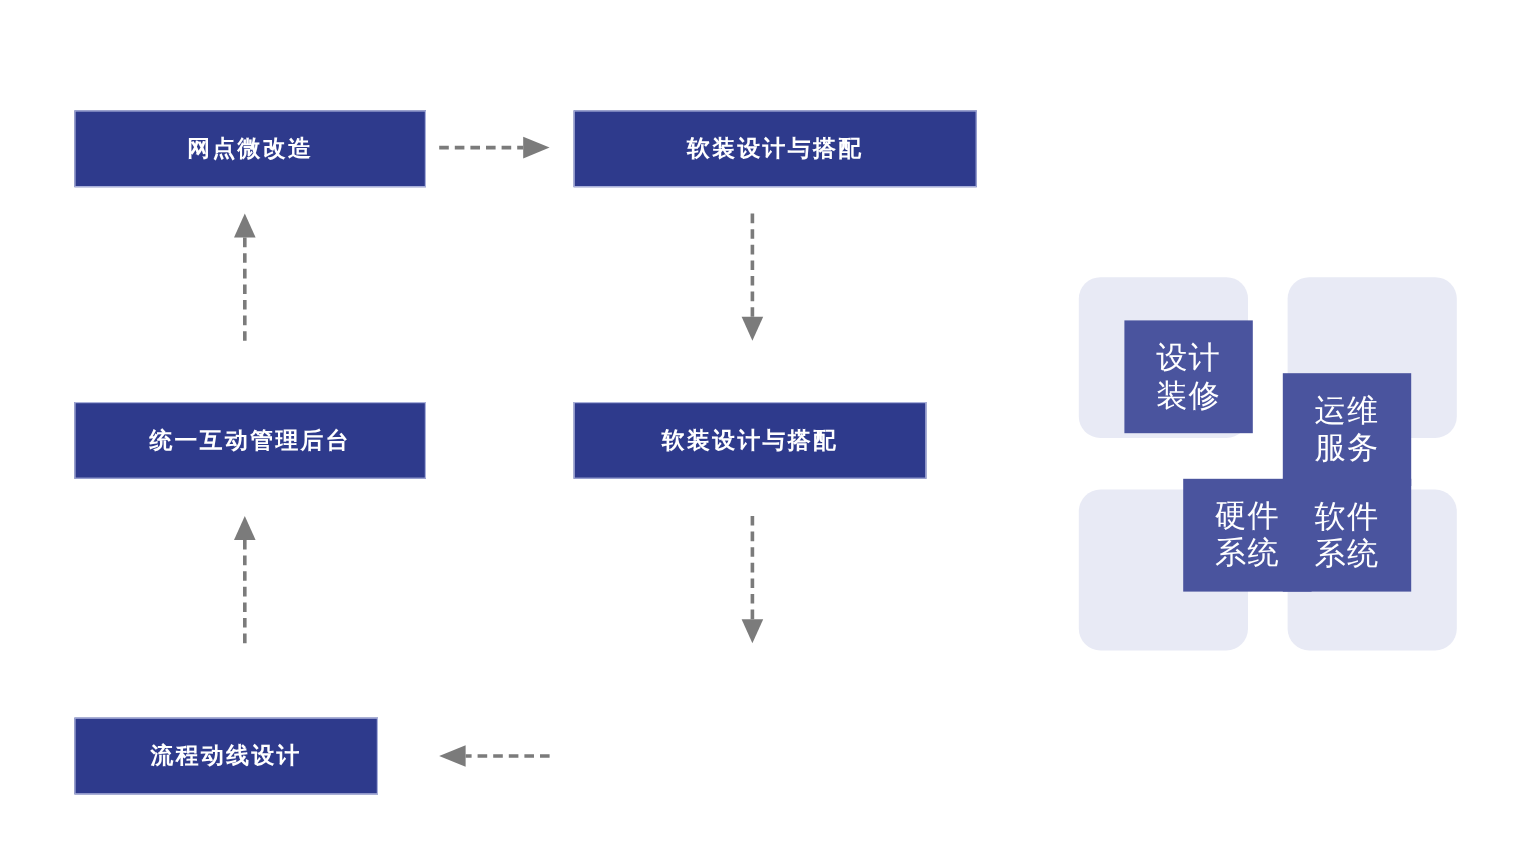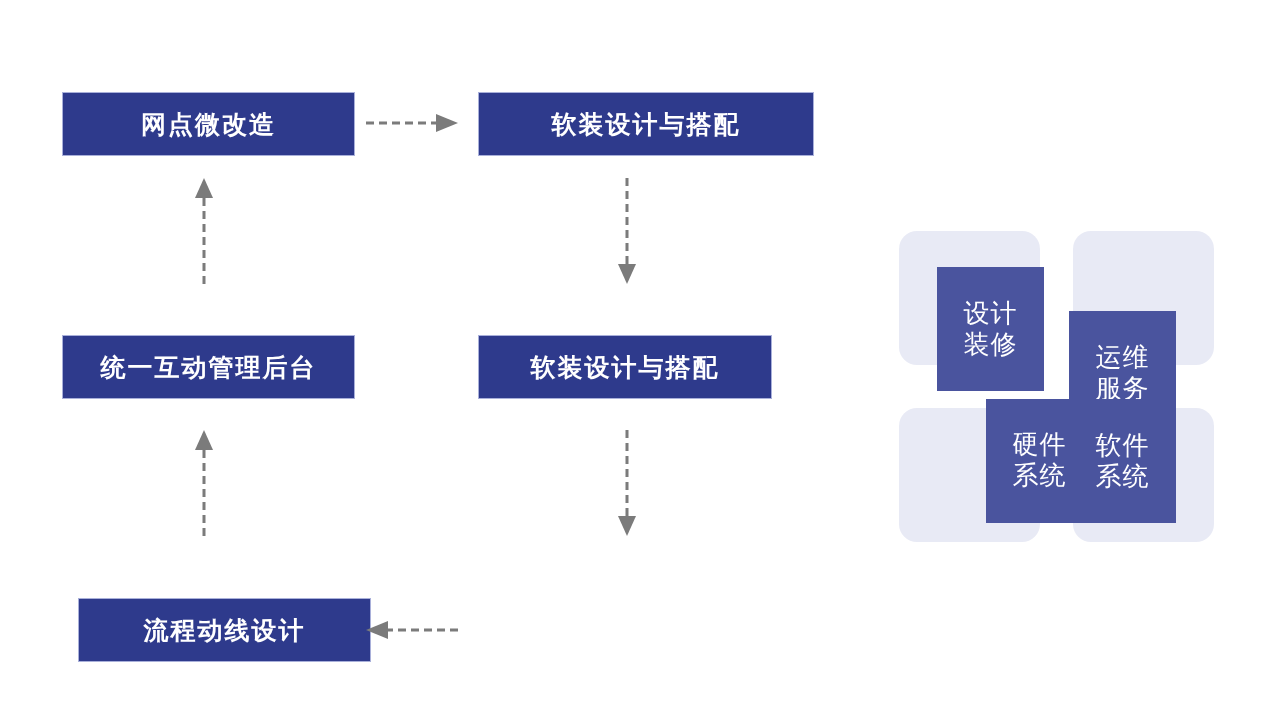--- a/index.html
+++ b/index.html
@@ -20,21 +20,21 @@
     background: var(--background);
     font-family: "Liberation Sans", "DejaVu Sans", sans-serif;
     overflow: hidden;
   }
   .flow-box {
     position: absolute;
     height: 64px;
     background: var(--flow-box);
     border: 1px solid var(--flow-box-border);
     color: var(--text);
-    font-size: 25px;
+    font-size: 19px;
     font-weight: bold;
     letter-spacing: 2px;
     display: flex;
     align-items: center;
     justify-content: center;
     white-space: nowrap;
   }
   .arrow-svg { position: absolute; overflow: visible; }
   .arrow-line {
     stroke: var(--arrow);
@@ -46,21 +46,21 @@
   .tile-bg {
     position: absolute;
     width: 141px;
     height: 134px;
     background: var(--tile-light);
     border-radius: 18px;
   }
   .tile {
     position: absolute;
     width: 107px;
-    height: 124px;
+    height: 94px;
     background: var(--tile-dark);
     color: var(--text);
     display: flex;
     flex-direction: column;
     align-items: center;
     justify-content: center;
     font-size: 26px;
     line-height: 1.18;
     letter-spacing: 1px;
     text-align: center;
@@ -73,21 +73,21 @@
 <div class="canvas">
 
   <div class="flow-box" style="left:62px; top:92px; width:293px;">网点微改造</div>
 
   <div class="flow-box" style="left:478px; top:92px; width:336px;">软装设计与搭配</div>
 
   <div class="flow-box" style="left:62px; top:335px; width:293px;">统一互动管理后台</div>
 
   <div class="flow-box" style="left:478px; top:335px; width:294px;">软装设计与搭配</div>
 
-  <div class="flow-box" style="left:78px; top:598px; width:293px;">流程动线设计</div>
+  <div class="flow-box" style="left:62px; top:598px; width:253px;">流程动线设计</div>
 
 
   <svg class="arrow-svg" style="left:362px; top:110px;" width="100" height="26">
     <line class="arrow-line" x1="4" y1="13" x2="74" y2="13"></line>
     <polygon class="arrow-head" points="74,4 96,13 74,22"></polygon>
   </svg>
 
   <svg class="arrow-svg" style="left:614px; top:178px;" width="26" height="106">
     <line class="arrow-line" x1="13" y1="0" x2="13" y2="86"></line>
     <polygon class="arrow-head" points="4,86 22,86 13,106"></polygon>

